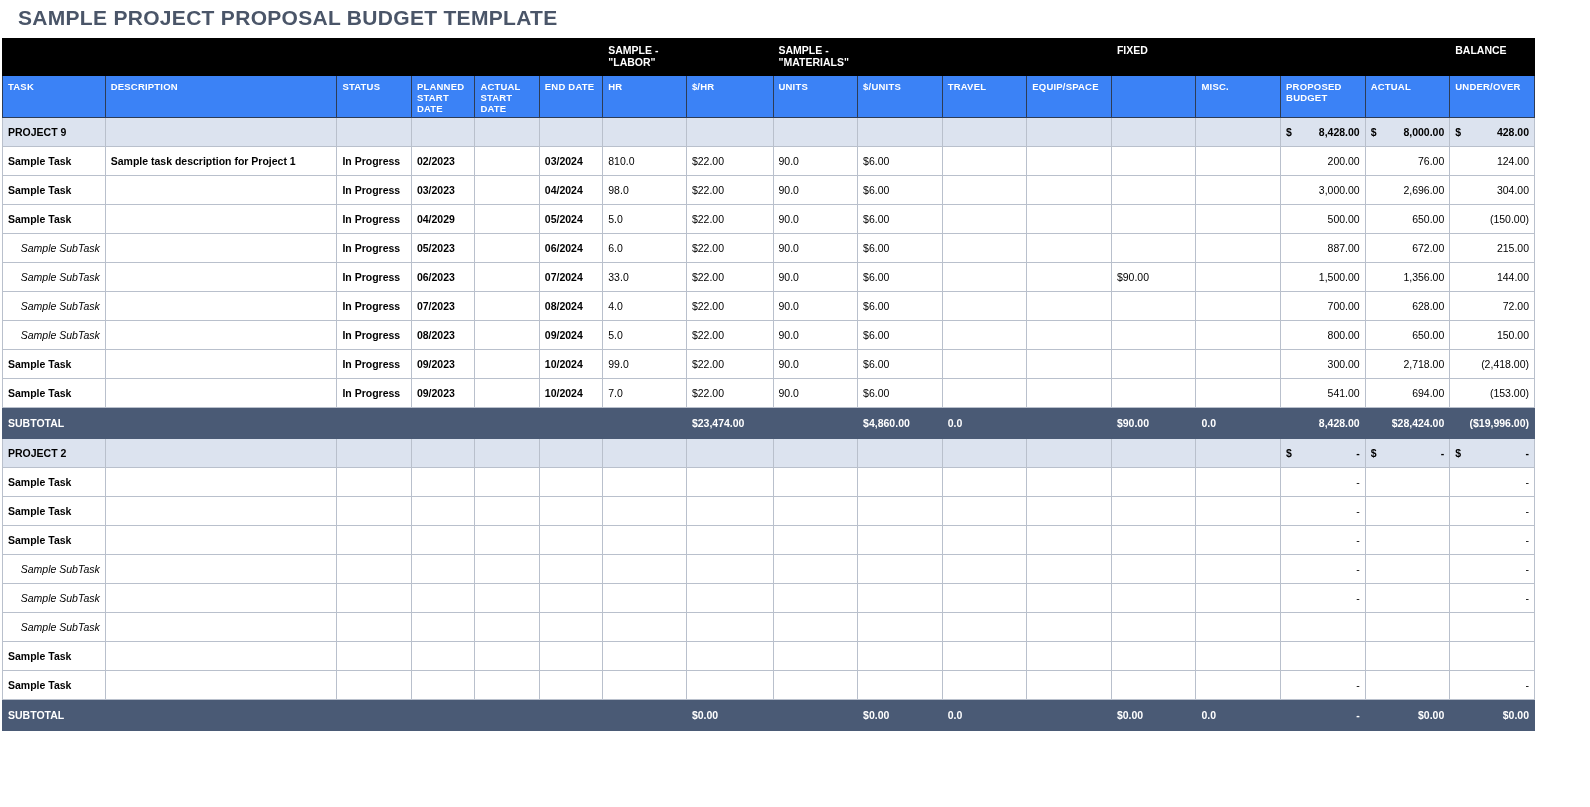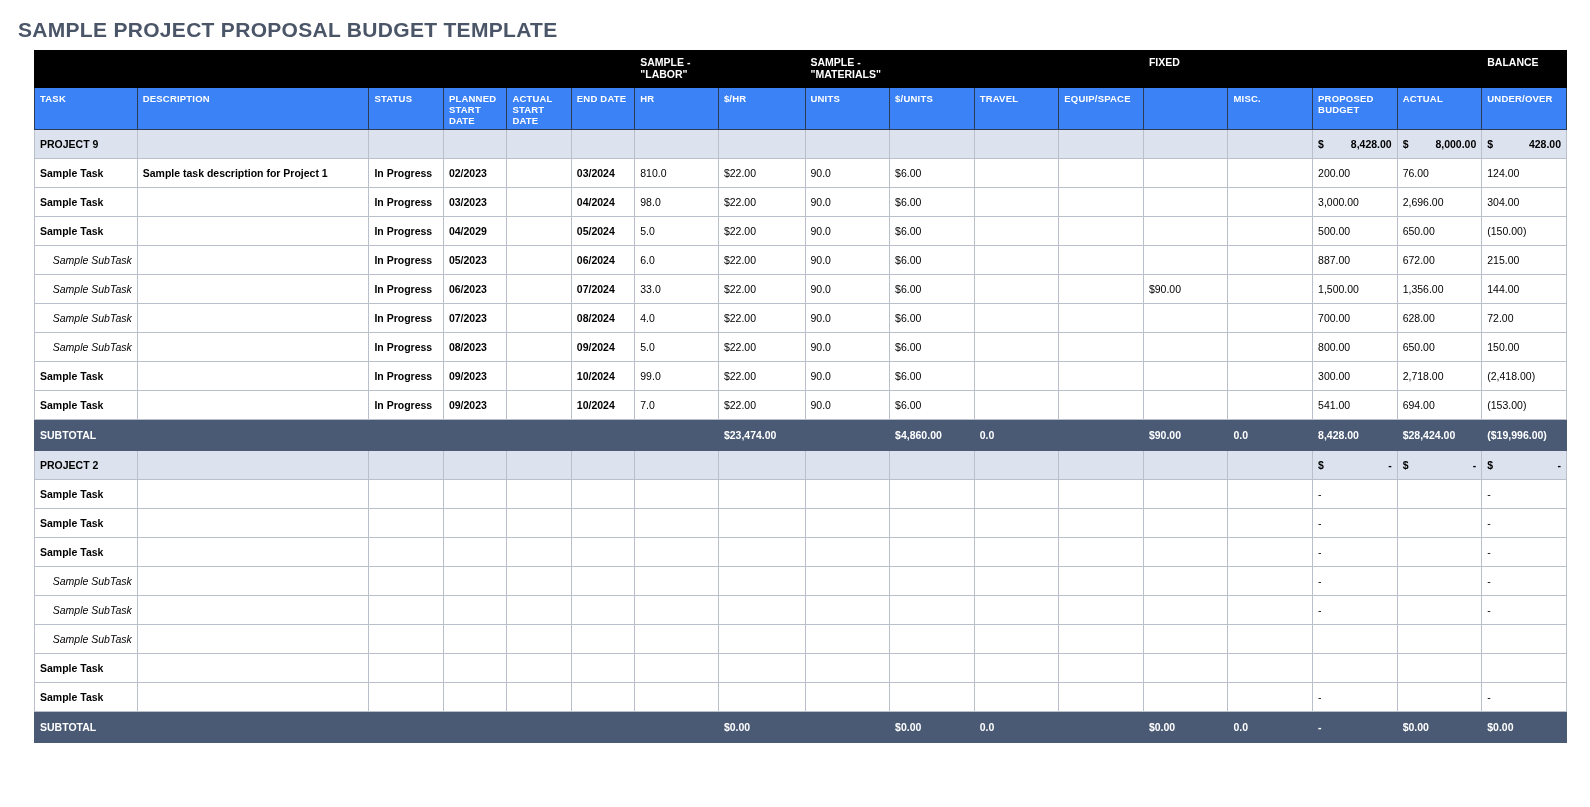--- a/index.html
+++ b/index.html
@@ -12,27 +12,27 @@
     width: 1590px;
     height: 807px;
     overflow: hidden;
     color: #000;
   }
   #page-title {
     font-size: 21px;
     font-weight: bold;
     color: #4a5568;
     letter-spacing: 0.3px;
-    padding: 18px 0 8px 18px;
+    padding: 6px 0 8px 18px;
   }
   table.budget {
     border-collapse: collapse;
     table-layout: fixed;
     width: 1533px;
-    margin-left: 34px;
+    margin-left: 2px;
     font-size: 10.5px;
   }
   table.budget td, table.budget th {
     border: 1px solid #b9c0cc;
     padding: 3px 5px;
     vertical-align: middle;
     overflow: hidden;
     white-space: nowrap;
   }
   
@@ -83,21 +83,21 @@
     color: #ffffff;
     font-weight: bold;
     height: 24px;
     border: 1px solid #4a5a75;
   }
   
   td.shade-light { background: #ececec; }
   td.shade-mid   { background: #d9d9d9; }
   td.shade-dark  { background: #bfbfbf; }
 
-  .num { text-align: left; }
+  .num { text-align: right; }
   .dollar-split { position: relative; }
   .dollar-split .sym { float: left; }
   .dollar-split .val { float: right; }
 </style>
 </head>
 <body>
 
 <div id="page-title">SAMPLE PROJECT PROPOSAL BUDGET TEMPLATE</div>
 
 <table class="budget">

